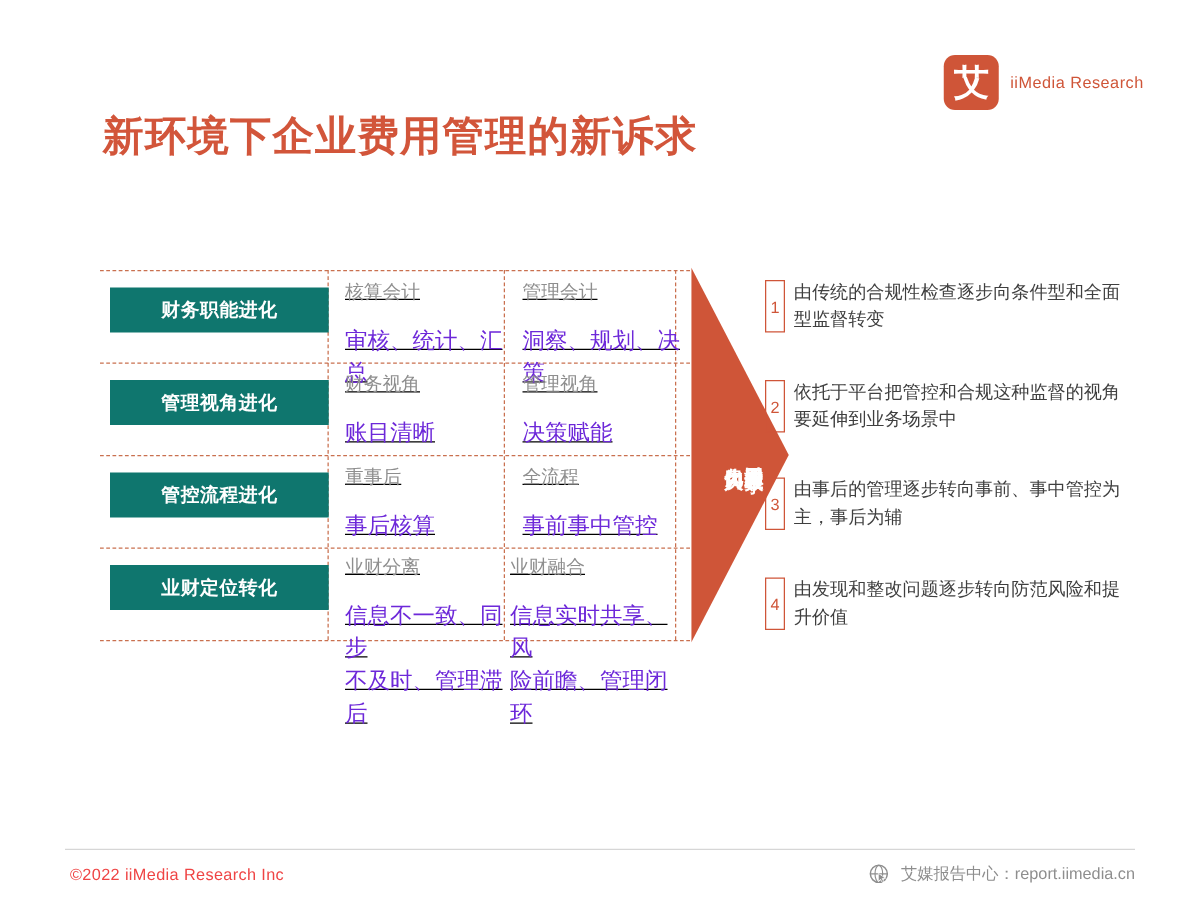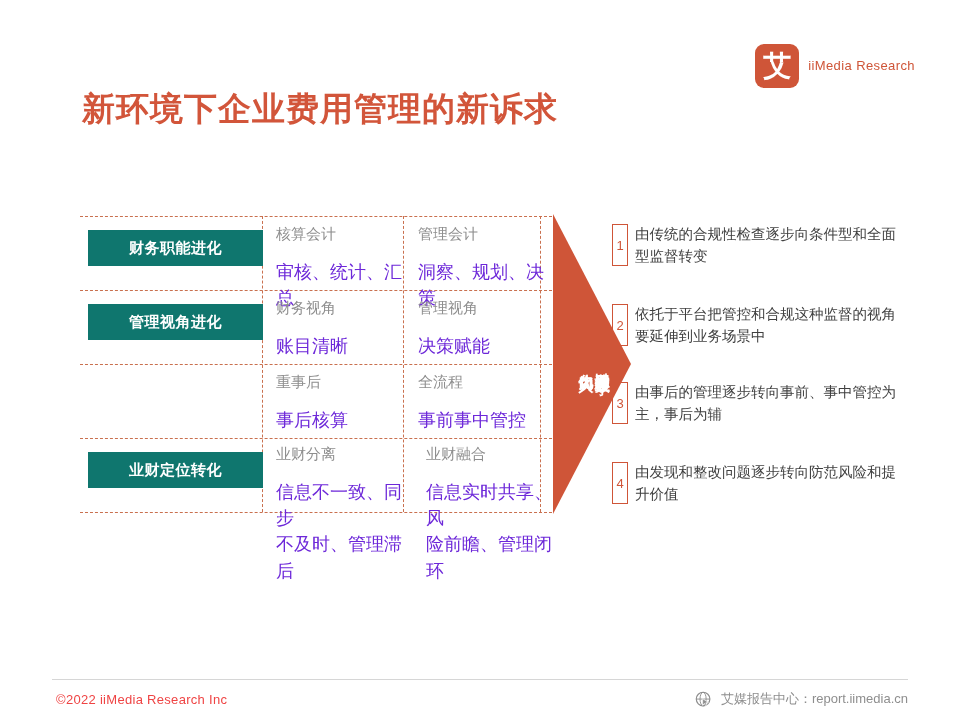--- a/index.html
+++ b/index.html
@@ -31,21 +31,21 @@
   .matrix{position:absolute;left:80px;top:216px;width:472px;height:296px;}
   .row-sep{position:absolute;left:0;width:472px;height:0;
            border-top:1px dashed #c9704f;}
   .vline{position:absolute;top:0;height:296px;width:0;border-left:1px dashed #c9704f;}
 
   .pill{
     position:absolute;left:8px;width:175px;height:36px;
     background:#0f766e;color:#fff;font-size:15px;font-weight:bold;
     display:flex;align-items:center;justify-content:center;letter-spacing:.5px;
   }
-  .cell{position:absolute;width:128px;}
+  .cell{position:absolute;width:128px;text-decoration:underline;}
   .cell-head{font-size:15px;color:#8e8e8e;line-height:1.35;white-space:nowrap;}
   .cell-sub{font-size:18px;color:#6d28d9;line-height:1.45;margin-top:15px;}
 
   
   .arrow{position:absolute;left:553px;top:214px;width:82px;height:300px;}
   .arrow svg{display:block;}
   .arrow-label{
     position:absolute;left:0;top:0;width:82px;height:300px;
     display:flex;flex-direction:row-reverse;align-items:center;justify-content:center;
     pointer-events:none;
@@ -111,36 +111,37 @@
     <div class="pill" style="top:88px">管理视角进化</div>
     <div class="cell" style="left:338px;top:82px">
       <div class="cell-head">管理视角</div>
       <div class="cell-sub">决策赋能</div>
     </div>
     <div class="cell" style="left:196px;top:82px">
       <div class="cell-head">财务视角</div>
       <div class="cell-sub">账目清晰</div>
     </div>
 
+    <div class="pill" style="top:162px">管控流程进化</div>
     <div class="cell" style="left:196px;top:156px">
       <div class="cell-head">重事后</div>
       <div class="cell-sub">事后核算</div>
     </div>
     <div class="cell" style="left:338px;top:156px">
       <div class="cell-head">全流程</div>
       <div class="cell-sub">事前事中管控</div>
     </div>
 
     <div class="pill" style="top:236px">业财定位转化</div>
     <div class="cell" style="left:196px;top:228px">
       <div class="cell-head">业财分离</div>
       <div class="cell-sub" style="white-space:pre-line">信息不一致、同步
 不及时、管理滞后</div>
     </div>
-    <div class="cell" style="left:346px;top:228px">
+    <div class="cell" style="left:328px;top:228px">
       <div class="cell-head">业财融合</div>
       <div class="cell-sub" style="white-space:pre-line">信息实时共享、风
 险前瞻、管理闭环</div>
     </div>
   </div>
 
   <div class="arrow">
     <svg width="82" height="300" viewBox="0 0 82 300" aria-hidden="true">
       <polygon points="0,0 78,150 0,300" fill="#cf5538"></polygon>
     </svg>

